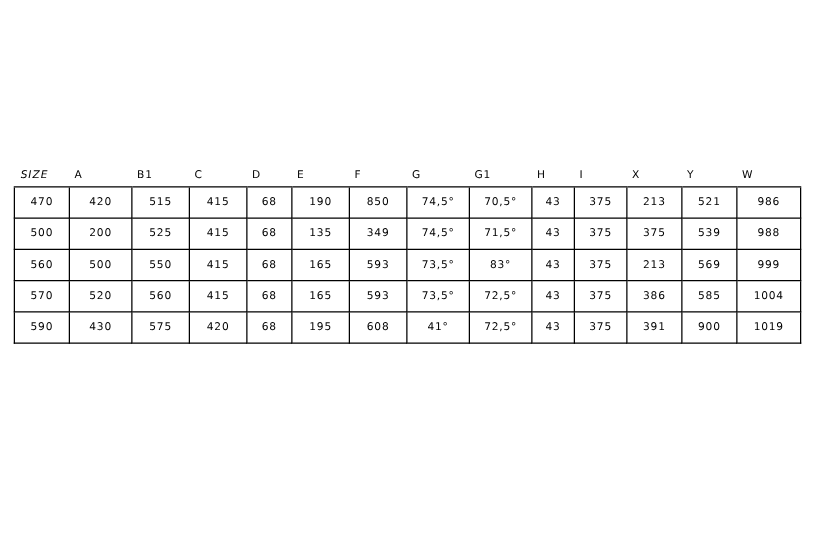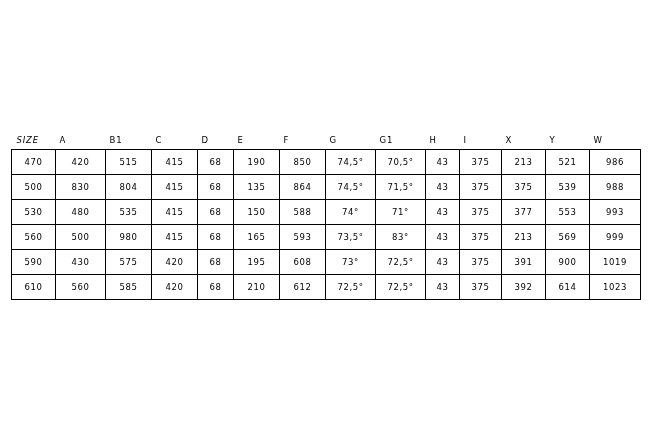--- a/index.html
+++ b/index.html
@@ -125,99 +125,83 @@
           <td>70,5°</td>
           <td>43</td>
           <td>375</td>
           <td>213</td>
           <td>521</td>
           <td>986</td>
         </tr>
 
         <tr>
           <td>500</td>
-          <td>830</td>
-          <td>804</td>
+          <td>200</td>
+          <td>525</td>
           <td>415</td>
           <td>68</td>
           <td>135</td>
-          <td>864</td>
+          <td>349</td>
           <td>74,5°</td>
           <td>71,5°</td>
           <td>43</td>
           <td>375</td>
           <td>375</td>
           <td>539</td>
           <td>988</td>
         </tr>
 
-        <tr>
-          <td>530</td>
-          <td>480</td>
-          <td>535</td>
-          <td>415</td>
-          <td>68</td>
-          <td>150</td>
-          <td>588</td>
-          <td>74°</td>
-          <td>71°</td>
-          <td>43</td>
-          <td>375</td>
-          <td>377</td>
-          <td>553</td>
-          <td>993</td>
-        </tr>
 
         <tr>
           <td>560</td>
           <td>500</td>
-          <td>980</td>
+          <td>550</td>
           <td>415</td>
           <td>68</td>
           <td>165</td>
           <td>593</td>
           <td>73,5°</td>
           <td>83°</td>
           <td>43</td>
           <td>375</td>
           <td>213</td>
           <td>569</td>
           <td>999</td>
         </tr>
 
+        <tr>
+          <td>570</td>
+          <td>520</td>
+          <td>560</td>
+          <td>415</td>
+          <td>68</td>
+          <td>165</td>
+          <td>593</td>
+          <td>73,5°</td>
+          <td>72,5°</td>
+          <td>43</td>
+          <td>375</td>
+          <td>386</td>
+          <td>585</td>
+          <td>1004</td>
+        </tr>
 
         <tr>
           <td>590</td>
           <td>430</td>
           <td>575</td>
           <td>420</td>
           <td>68</td>
           <td>195</td>
           <td>608</td>
-          <td>73°</td>
+          <td>41°</td>
           <td>72,5°</td>
           <td>43</td>
           <td>375</td>
           <td>391</td>
           <td>900</td>
           <td>1019</td>
         </tr>
 
-        <tr>
-          <td>610</td>
-          <td>560</td>
-          <td>585</td>
-          <td>420</td>
-          <td>68</td>
-          <td>210</td>
-          <td>612</td>
-          <td>72,5°</td>
-          <td>72,5°</td>
-          <td>43</td>
-          <td>375</td>
-          <td>392</td>
-          <td>614</td>
-          <td>1023</td>
-        </tr>
       </tbody>
     </table>
   </div>
 </div>
 
 </body></html>

